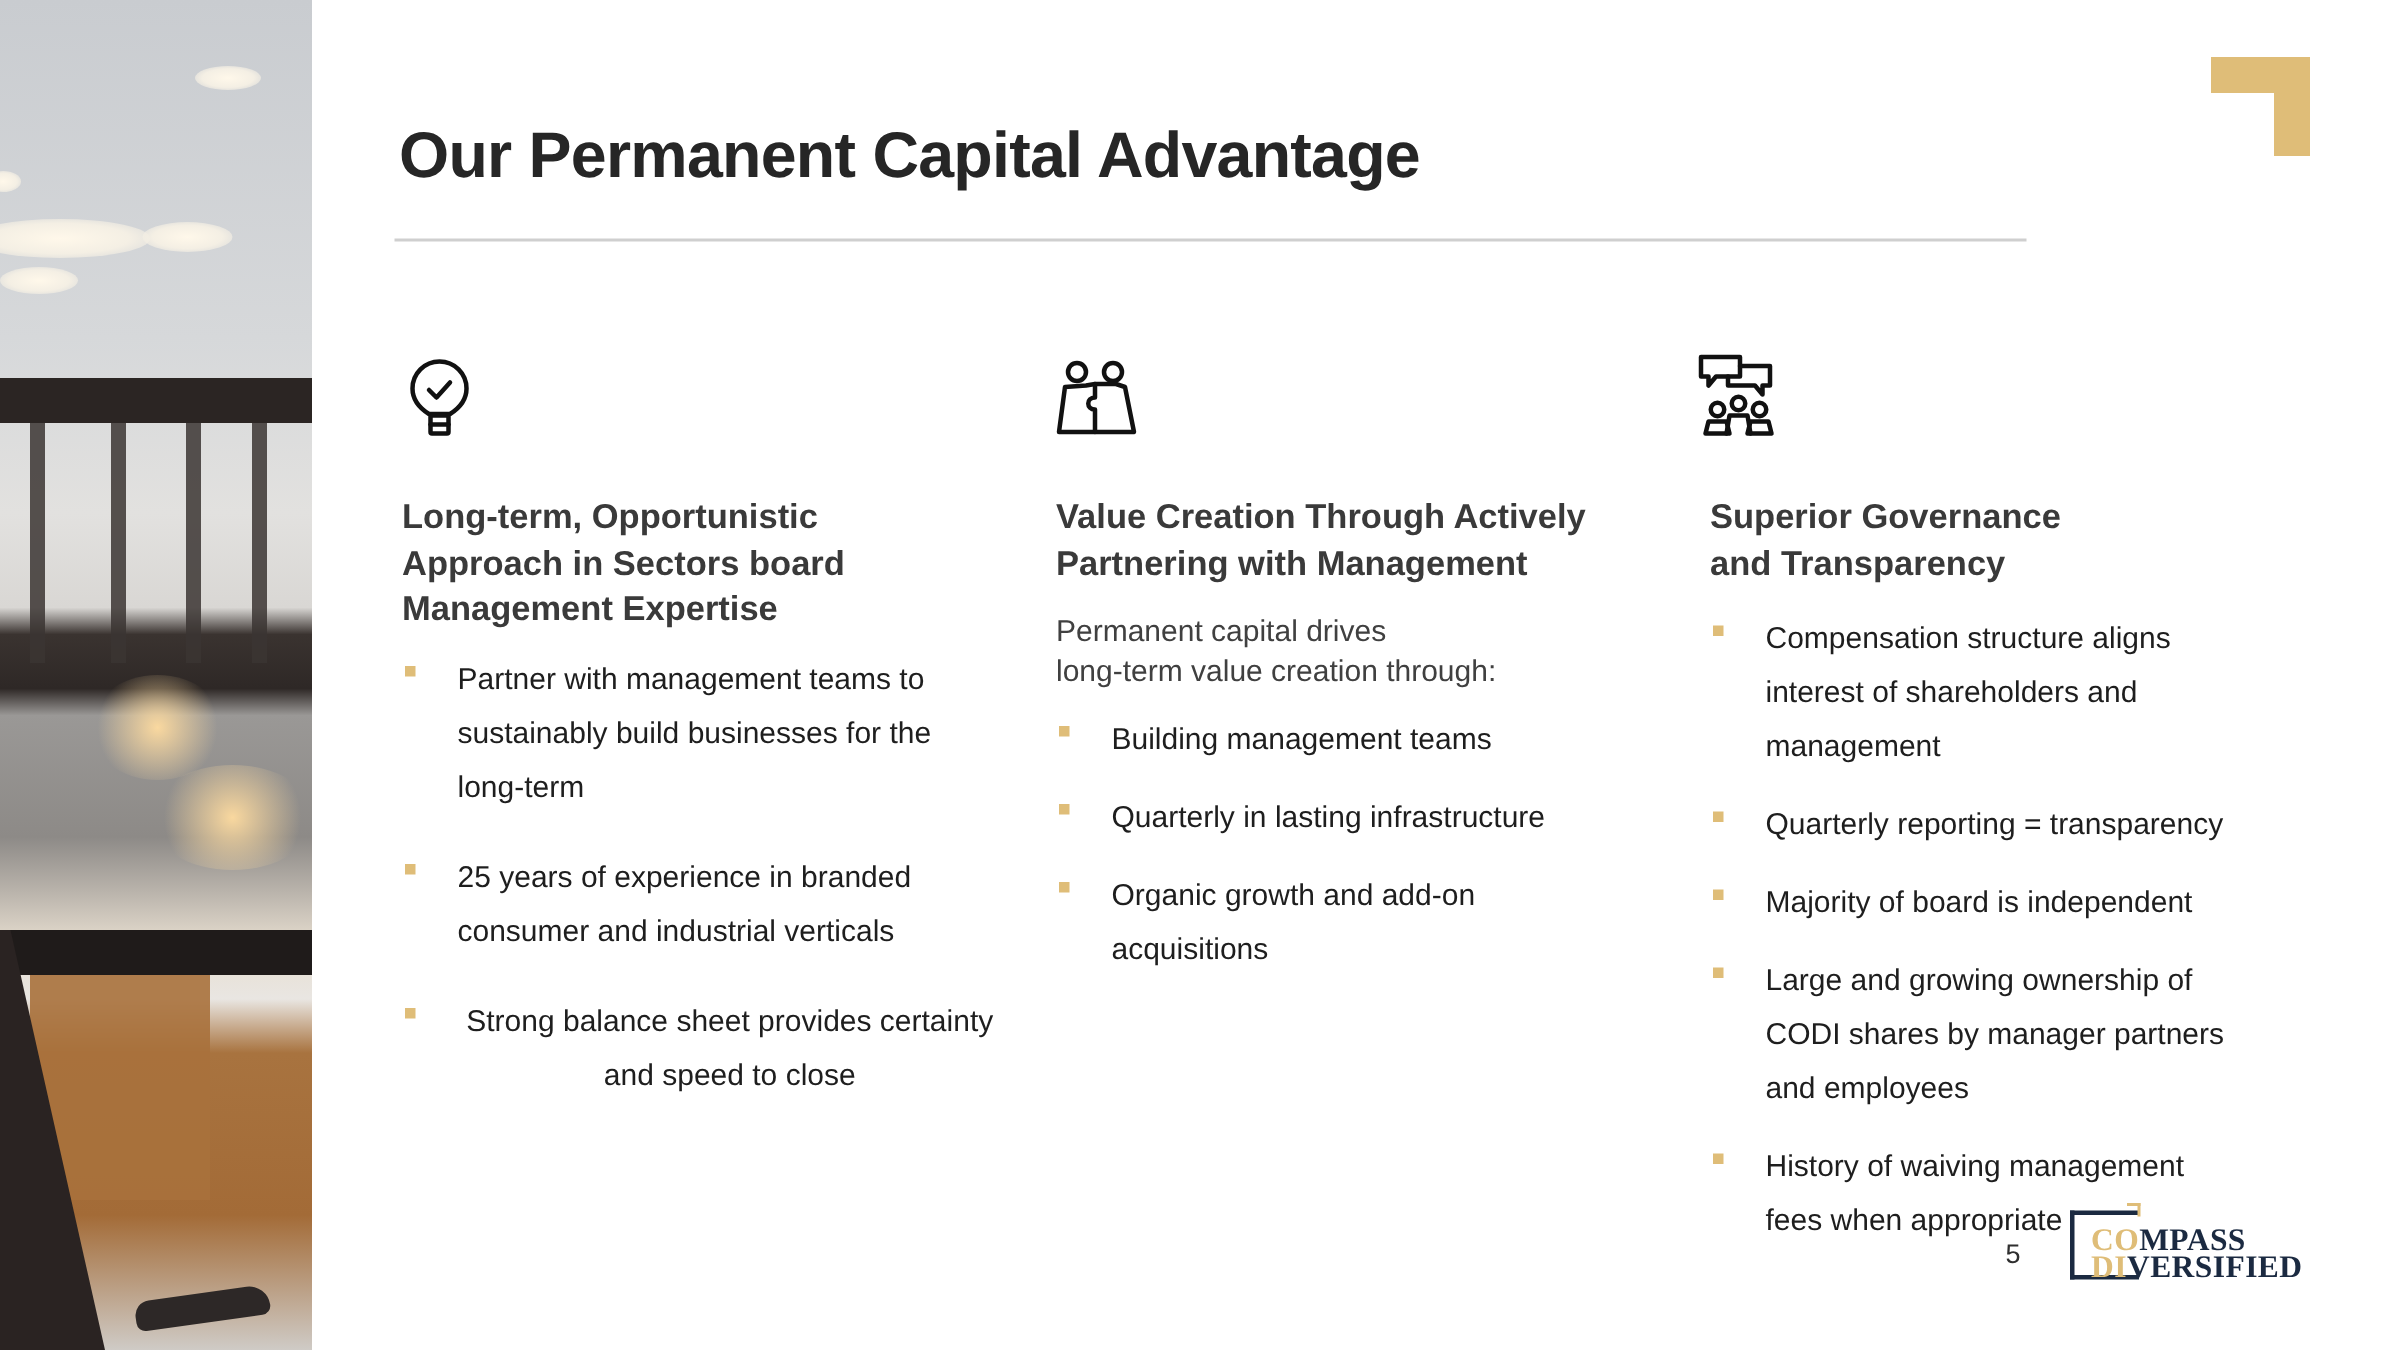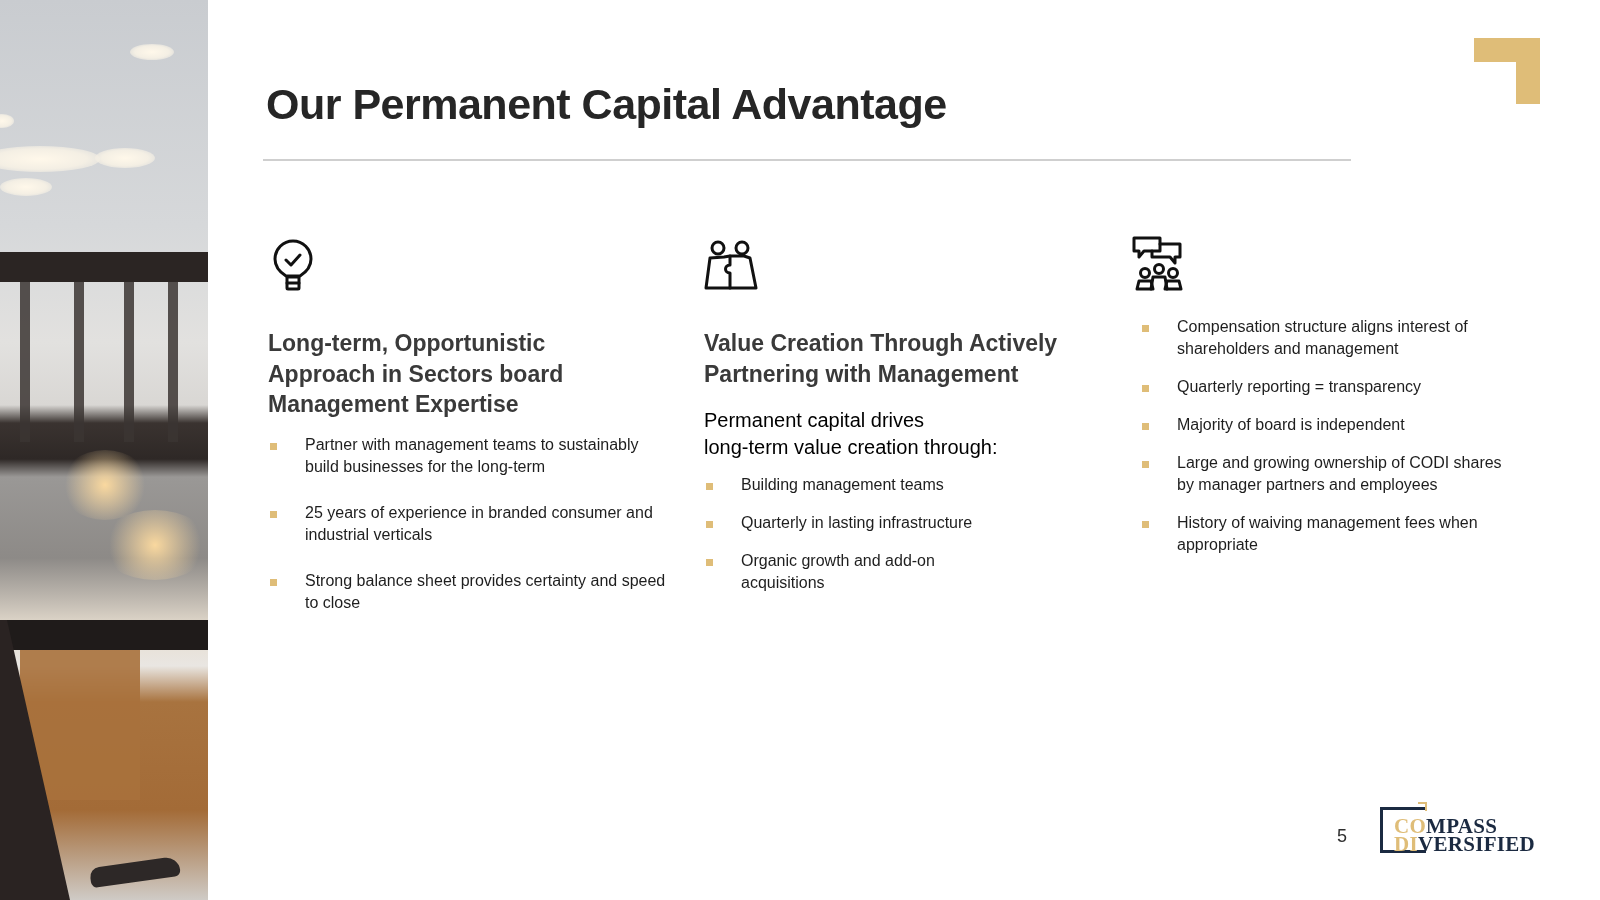--- a/index.html
+++ b/index.html
@@ -31,23 +31,23 @@
       color: #262626; letter-spacing: -0.5px;
     }
     .rule { position: absolute; left: 263px; top: 159px; width: 1088px; height: 2px; background: #cfcfcf; }
 
     .col { position: absolute; top: 234px; width: 400px; }
     .col .icon { width: 60px; height: 60px; margin-left: -2px; }
     .col h2 {
       margin-top: 30px; font-family: "Liberation Sans", sans-serif; font-weight: 700;
       font-size: 23px; line-height: 30.5px; color: #3a3a3a;
     }
-    .col .intro { margin-top: 16px; font-size: 20px; line-height: 26.5px; color: #000000; }
+    .col .intro { margin-top: 16px; font-size: 20px; line-height: 26.5px; color: #404040; }
     .col ul { list-style: none; margin-top: 14px; }
-    .col li { position: relative; padding-left: 37px; font-size: 16px; line-height: 22px; color: #1e1e1e; margin-bottom: 16px; }
+    .col li { position: relative; padding-left: 37px; font-size: 20px; line-height: 36px; color: #1e1e1e; margin-bottom: 16px; }
     .col li .bullet { position: absolute; left: 2px; top: 9px; width: 7px; height: 7px; background: #dfbd78; }
     .col.c1 { left: 268px; }
     .col.c2 { left: 704px; }
     .col.c3 { left: 1140px; }
     .col.c2 .intro { margin-top: 18px; }
     .col.c2 ul { margin-top: 14px; }
 
     .pagenum { position: absolute; left: 1337px; top: 826px; font-size: 18px; color: #2f2f2f; }
 
     .logo { position: absolute; left: 1380px; top: 802px; width: 170px; height: 56px; }
@@ -97,21 +97,21 @@
     <line x1="21" y1="49" x2="33" y2="49"></line>
   </svg>
   <h2>
     <span>Long-term, Opportunistic</span><br>
     <span>Approach in Sectors board</span><br>
     <span>Management Expertise</span>
   </h2>
   <ul>
     <li><span class="bullet"></span><span>Partner with management teams to sustainably build businesses for the long-term</span></li>
     <li style="margin-top:24px;"><span class="bullet"></span><span>25 years of experience in branded consumer and industrial verticals</span></li>
-    <li style="margin-top:24px;"><span class="bullet"></span><span>Strong balance sheet provides certainty and speed to close</span></li>
+    <li style="margin-top:24px;text-align:center;"><span class="bullet"></span><span>Strong balance sheet provides certainty and speed to close</span></li>
   </ul>
 </section>
 
 <section class="col c2">
   <svg class="icon" viewBox="0 0 60 60" fill="none" stroke="#111" stroke-width="3" stroke-linecap="round" stroke-linejoin="round">
     <circle cx="16" cy="14" r="6"></circle>
     <circle cx="40" cy="14" r="6"></circle>
     <path d="M8 24 L22 23 L28 22 L42 22 L48 24 L54 54 L4 54 Z"></path>
     <path d="M28 22 L28 31 C22 31 22 39 28 39 L28 54"></path>
   </svg>
@@ -134,20 +134,24 @@
   <svg class="icon" viewBox="0 0 60 60" fill="none" stroke="#111" stroke-width="3" stroke-linecap="round" stroke-linejoin="round" style="margin-left:-10px;">
     <path d="M4 4 L30 4 L30 17 L14 17 L9 23 L9 17 L4 17 Z"></path>
     <path d="M30 10 L50 10 L50 23 L45 23 L45 29 L40 23 L22 23 L22 17"></path>
     <circle cx="15" cy="39" r="4.5"></circle>
     <circle cx="29" cy="35" r="4.5"></circle>
     <circle cx="43" cy="39" r="4.5"></circle>
     <path d="M7 55 L9 47 L21 47 L23 55 Z"></path>
     <path d="M21 55 L23 43 L35 43 L37 55"></path>
     <path d="M35 55 L37 47 L49 47 L51 55 Z"></path>
   </svg>
+  <h2>
+    <span>Superior Governance</span><br>
+    <span>and Transparency</span>
+  </h2>
   <ul style="margin-top:18px;">
     <li style="padding-right:40px;"><span class="bullet"></span><span>Compensation structure aligns interest of shareholders and management</span></li>
     <li style="width:420px;"><span class="bullet"></span><span>Quarterly reporting = transparency</span></li>
     <li><span class="bullet"></span><span>Majority of board is independent</span></li>
     <li style="padding-right:30px;"><span class="bullet"></span><span>Large and growing ownership of CODI shares by manager partners and employees</span></li>
     <li style="padding-right:60px;"><span class="bullet"></span><span>History of waiving management fees when appropriate</span></li>
   </ul>
 </section>
 
 <div class="pagenum">5</div>

